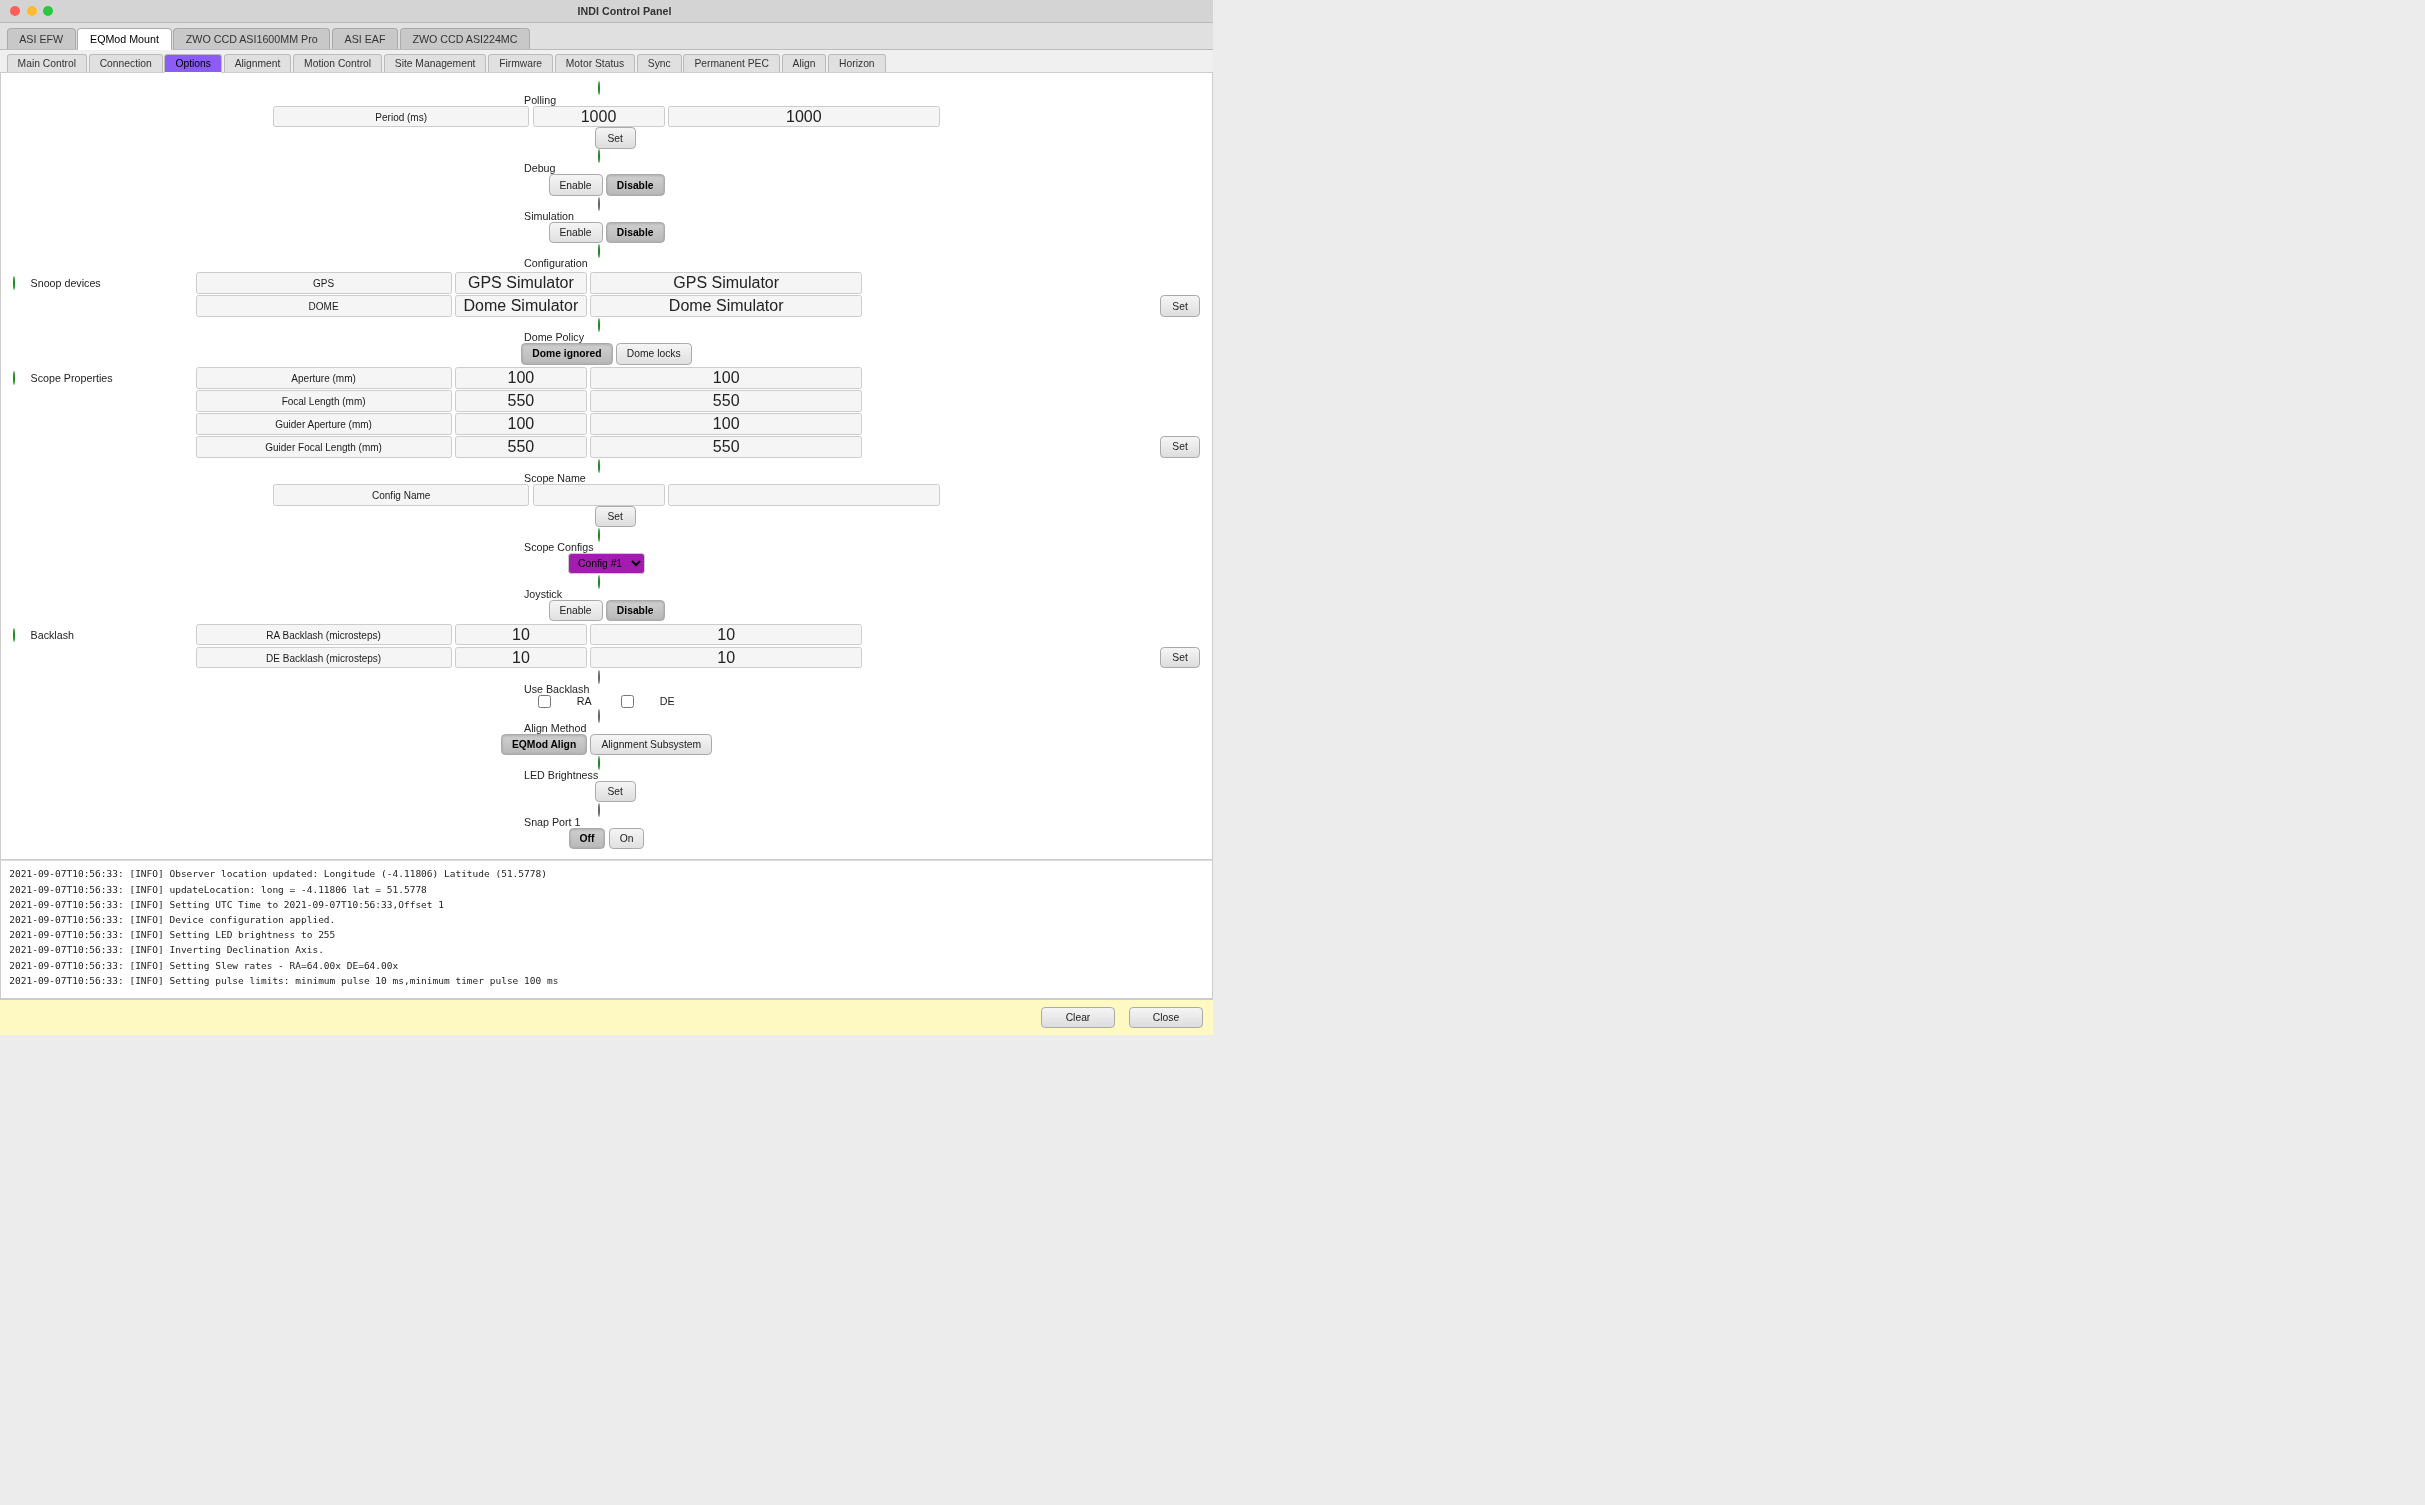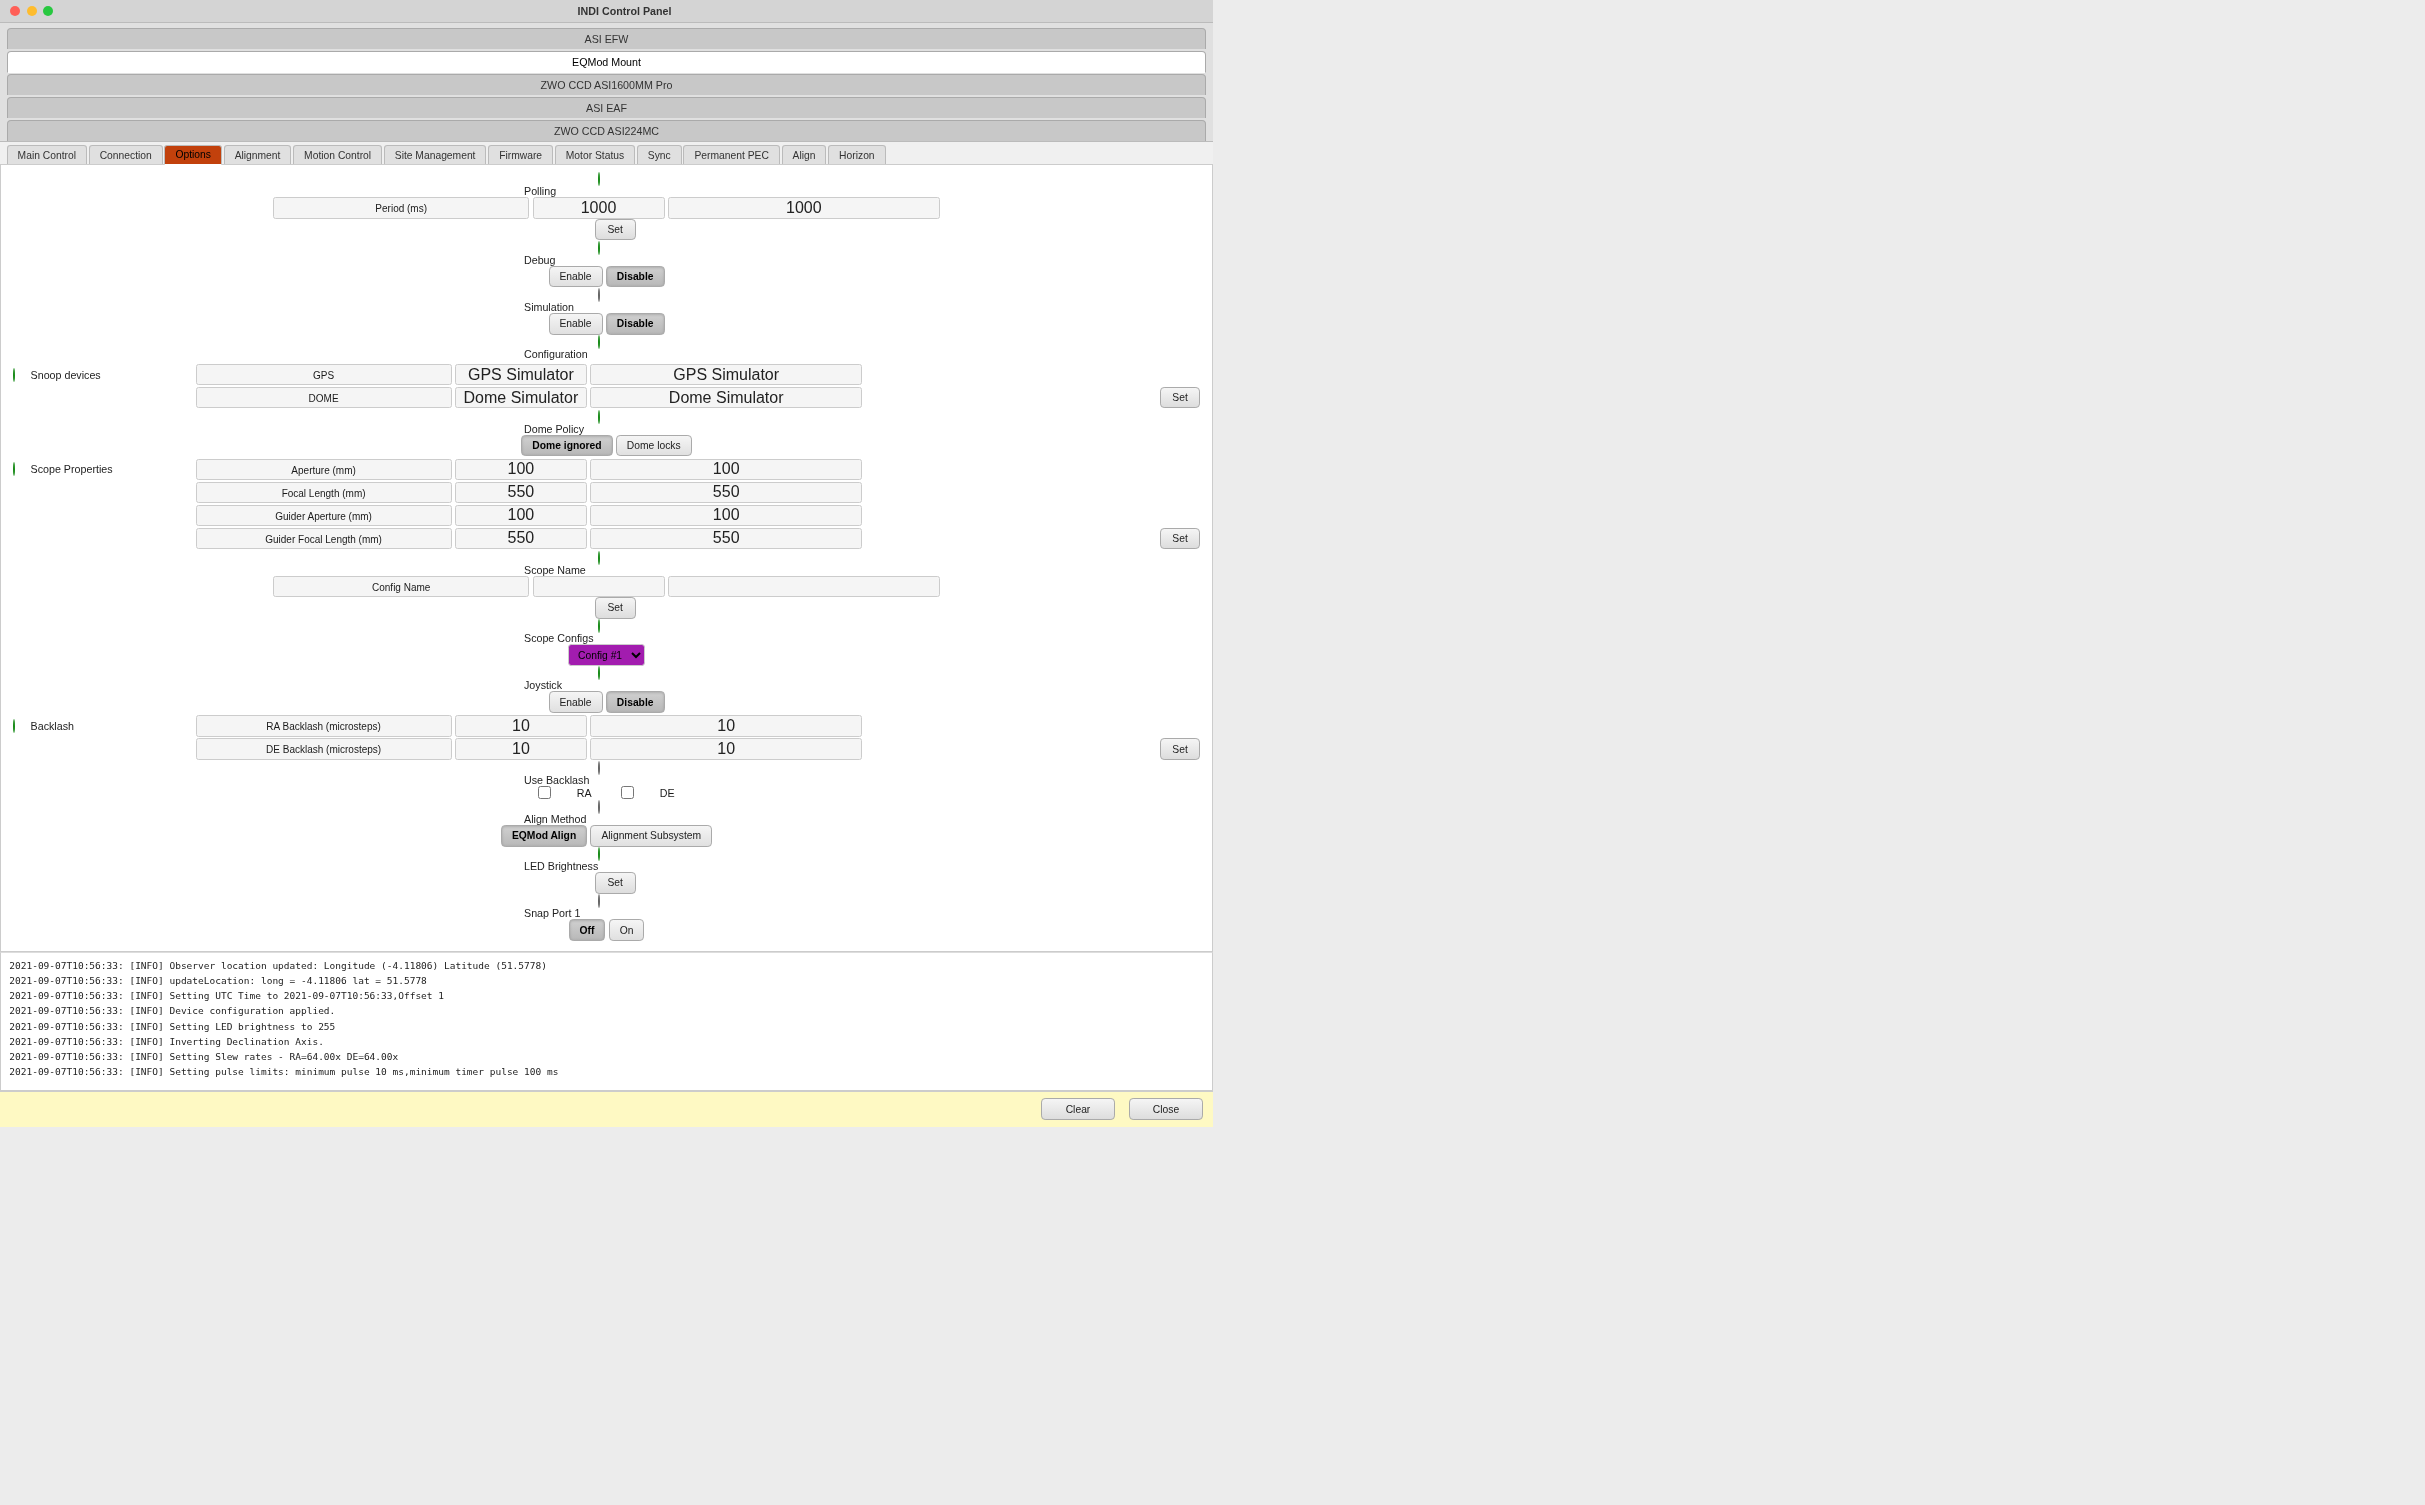--- a/index.html
+++ b/index.html
@@ -40,21 +40,20 @@
     .btn-max { background: #28c840; }
     .titlebar-title { font-size: 10.7px; font-weight: 600; color: #333; }
 
     
     .device-tabs {
       display: flex;
       background: #e0e0e0;
       border-bottom: 0.8px solid #bbb;
       padding: 5px 6.6px 0;
       gap: 1.7px;
-      flex-direction: column;
     }
     .device-tab {
       padding: 4.1px 11.6px;
       background: #c8c8c8;
       border: 0.8px solid #aaa;
       border-bottom: none;
       border-radius: 4.1px 4.1px 0 0;
       cursor: pointer;
       font-size: 10.7px;
       color: #333;
@@ -79,21 +78,21 @@
       padding: 3.3px 10px;
       background: #e0e0e0;
       border: 0.8px solid #bbb;
       border-bottom: none;
       border-radius: 3.3px 3.3px 0 0;
       cursor: pointer;
       font-size: 10.3px;
       color: #333;
     }
     .sub-tab.active {
-      background: #c2410c;
+      background: #8b5cf6;
       border-bottom: 0.8px solid #fff;
       margin-bottom: -0.8px;
       color: #000;
     }
 
     
     .main-content {
       background: #fff;
       padding: 8.3px 11.6px;
       border: 0.8px solid #ccc;

